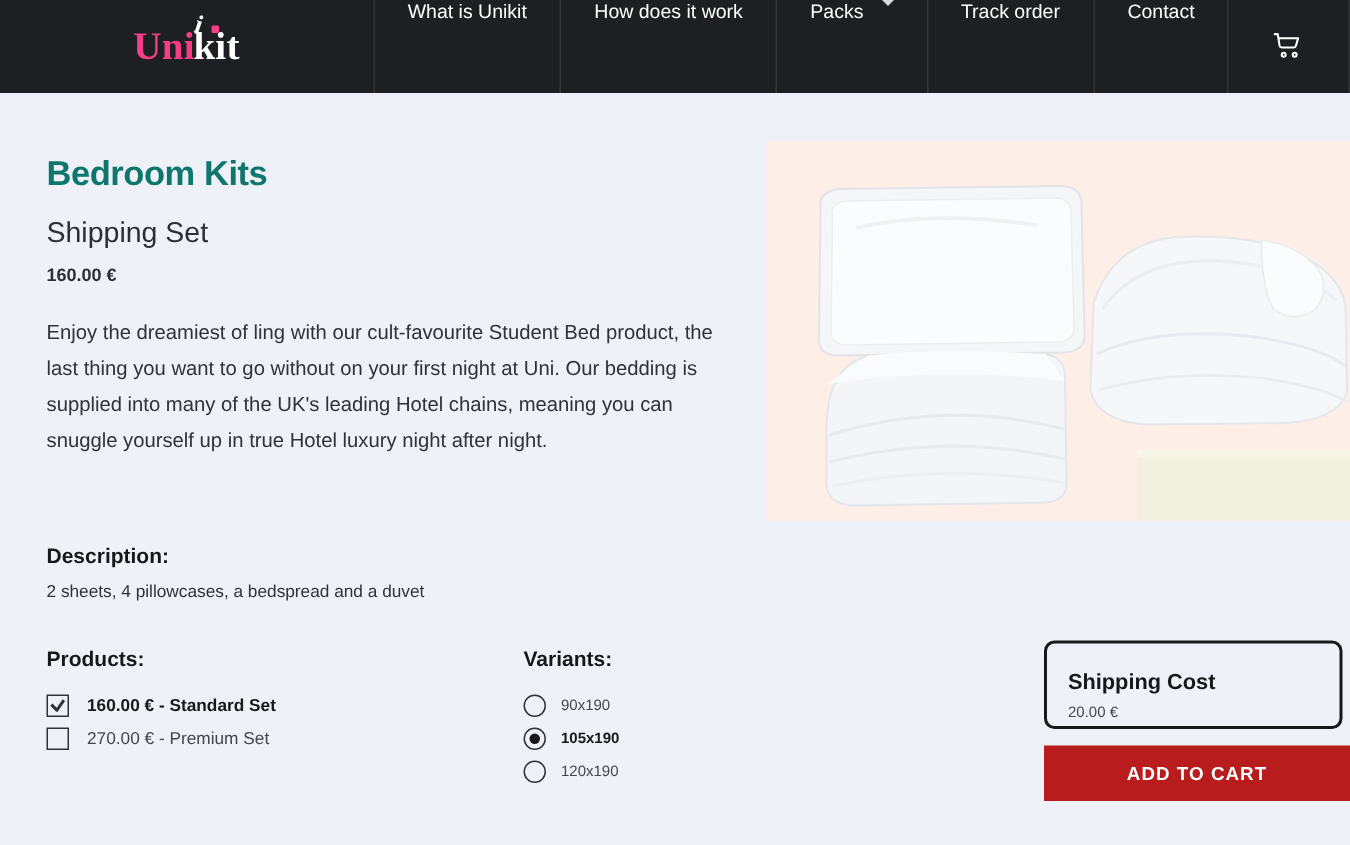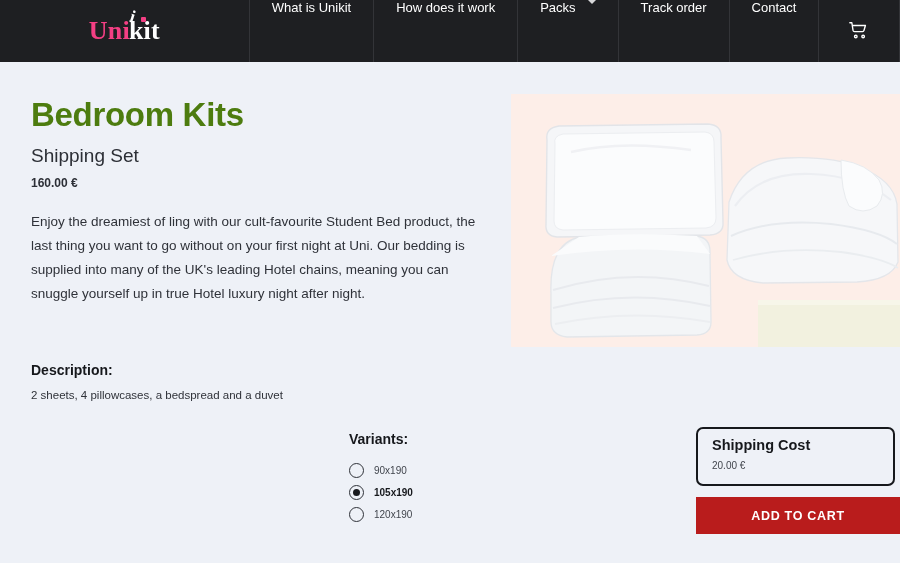--- a/index.html
+++ b/index.html
@@ -64,21 +64,21 @@
   .product-image {
     position: absolute; left: 511px; top: 94px;
     width: 389px; height: 253px;
     background: #fdeee8;
     overflow: hidden;
   }
 
   
   .content { position: absolute; left: 31px; top: 95px; width: 460px; }
   .title {
-    font-size: 33px; font-weight: 700; color: #4d7c0f;
+    font-size: 23px; font-weight: 700; color: #0f766e;
     letter-spacing: -.3px; line-height: 40px;
   }
   .subtitle {
     margin-top: 9px;
     font-size: 19px; font-weight: 400; color: #2c2f36; line-height: 24px;
   }
   .price {
     margin-top: 8px;
     font-size: 12px; color: #2c2f36; font-weight: 600;
   }
@@ -136,21 +136,21 @@
   .opt-row.sel .opt-label { color: #16181c; font-weight: 700; }
   .variants-block .opt-label { margin-left: 10px; font-size: 10px; }
   .variants-block .opt-row { margin-bottom: 7px; text-align: center; }
 
   
   .ship-box {
     position: absolute; left: 696px; top: 427px;
     width: 199px; height: 59px;
     border: 2px solid #16181c; border-radius: 7px;
     background: #eef1f7;
-    padding: 8px 14px;
+    padding: 18px 14px;
   }
   .ship-title { font-size: 14.5px; font-weight: 700; color: #16181c; }
   .ship-cost { margin-top: 7px; font-size: 10px; color: #41454d; }
 
   .cart-btn {
     position: absolute; left: 696px; top: 497px;
     width: 204px; height: 37px;
     background: #b91c1c; border: none;
     color: #fff; font-size: 12.5px; font-weight: 700; letter-spacing: .7px;
     font-family: "Liberation Sans", sans-serif;
@@ -235,20 +235,35 @@
     <div class="subtitle">Shipping Set</div>
     <div class="price">160.00 €</div>
     <p class="desc-body">Enjoy the dreamiest of ling with our cult-favourite Student Bed product, the last thing you want to go without on your first night at Uni. Our bedding is supplied into many of the UK's leading Hotel chains, meaning you can snuggle yourself up in true Hotel luxury night after night.</p>
   </div>
 
   <div class="section-desc">
     <div class="section-head">Description:</div>
     <div class="desc-items">2 sheets, 4 pillowcases, a bedspread and a duvet</div>
   </div>
 
+  <div class="products-block">
+    <div class="section-head">Products:</div>
+    <div class="opt-list">
+      <div class="opt-row sel">
+        <span class="cbox checked">
+            <span class="tick"></span>
+          </span>
+        <span class="opt-label">160.00 € - Standard Set</span>
+      </div>
+      <div class="opt-row">
+        <span class="cbox"></span>
+        <span class="opt-label">270.00 € - Premium Set</span>
+      </div>
+    </div>
+  </div>
 
   <div class="variants-block">
     <div class="section-head">Variants:</div>
     <div class="opt-list">
       <div class="opt-row">
         <span class="rbox"></span>
         <span class="opt-label">90x190</span>
       </div>
       <div class="opt-row sel">
         <span class="rbox checked">

